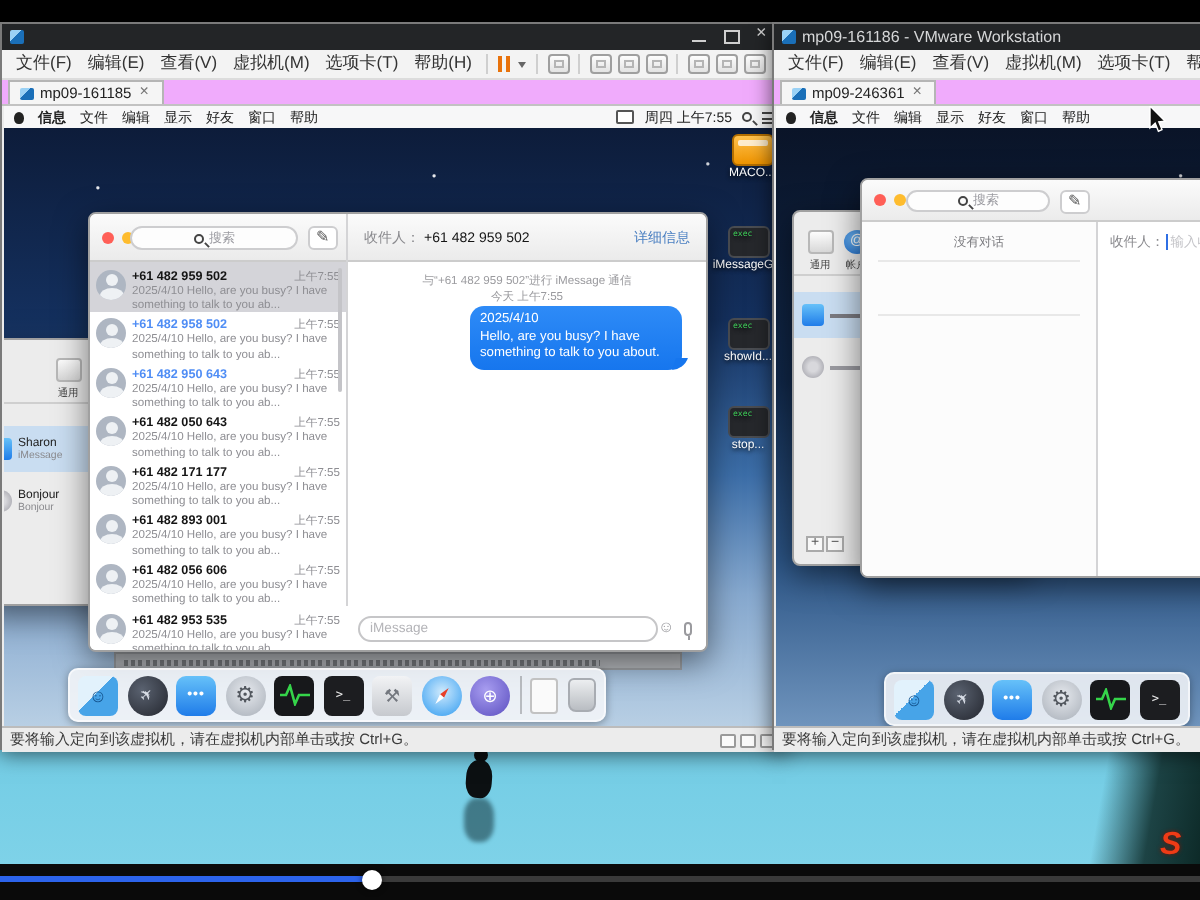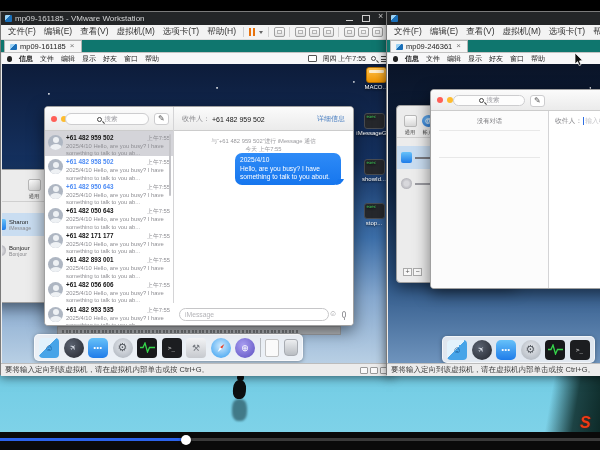--- a/index.html
+++ b/index.html
@@ -25,21 +25,21 @@
   .wc.max::after{content:"";position:absolute;left:0;top:0;width:6px;height:5px;border:1px solid #cfcfcf;}
   .wc.cls::after{content:"×";position:absolute;left:0;top:-3px;color:#cfcfcf;font-size:9px;line-height:9px;}
   .menurow{height:15px;background:#f3f3f3;border-bottom:1px solid #dcdcdc;display:flex;align-items:center;font-size:8.5px;color:#333;padding:0 3px;}
   .menuitem{padding:0 4px;white-space:nowrap;}
   .msep{width:1px;height:10px;background:#cfcfcf;margin:0 3px;flex:none;}
   .pausebtn{display:inline-flex;gap:1.5px;padding:0 2px;align-items:center;}
   .pausebtn i{width:2.5px;height:8px;background:#e8720c;display:block;}
   .caret{width:0;height:0;border-left:2.5px solid transparent;border-right:2.5px solid transparent;border-top:3px solid #666;margin:0 2px;flex:none;}
   .tbicon{width:11px;height:10px;border:1px solid #9f9f9f;border-radius:2px;margin:0 1.5px;background:linear-gradient(#fdfdfd,#e3e3e3);position:relative;flex:none;}
   .tbicon::after{content:"";position:absolute;left:2px;top:2px;right:2px;bottom:2px;border:1px solid #b5b5b5;}
-  .tabrow{height:13px;background:#0f766e;display:flex;align-items:flex-end;padding-left:3px;border-bottom:1px solid #c2c2c2;}
+  .tabrow{height:13px;background:#f0abfc;display:flex;align-items:flex-end;padding-left:3px;border-bottom:1px solid #c2c2c2;}
   .tab{height:12px;background:#f5f5f5;border:1px solid #b5b5b5;border-bottom:none;font-size:7.5px;color:#222;display:flex;align-items:center;padding:0 5px;gap:3px;white-space:nowrap;}
   .tabicon{width:7px;height:6px;border-radius:1px;background:linear-gradient(135deg,#9ad1f5 0 40%,#1a6fb8 40% 100%);flex:none;}
   .tabclose{width:7px;height:8px;position:relative;}
   .tabclose::after{content:"×";position:absolute;left:1px;top:-2px;font-size:8px;color:#777;}
   .vmview{position:absolute;left:1px;top:41px;width:391px;height:310px;overflow:hidden;background:#10203f;}
   .statusbar{position:absolute;left:0;top:351px;width:100%;height:13px;background:#ececec;border-top:1px solid #bcbcbc;display:flex;align-items:center;font-size:7.5px;color:#3b3b3b;padding:0 4px;gap:4px;white-space:nowrap;overflow:hidden;}
   .sbicons{margin-left:auto;display:flex;gap:2px;}
   .sbic{width:8px;height:7px;border:1px solid #9a9a9a;background:#fafafa;border-radius:1px;}
   
   .macbar{position:absolute;left:0;top:0;width:100%;height:11px;background:#f7f7f8;display:flex;align-items:center;font-size:7px;color:#222;padding:0 5px;gap:7px;z-index:5;}
@@ -161,21 +161,20 @@
   <div class="screen">
     <div class="rocks"></div>
     <div class="swimmer-reflection"></div>
     <div class="swimmer-head"></div>
     <div class="swimmer-body"></div>
     <div class="watermark">S</div>
 
     <div class="vmwin" style="left:0;width:393px;z-index:1;">
       <div class="titlebar">
         <span class="appicon"></span>
-        <span class="titletext">mp09-161185 - VMware Workstation</span>
         <span class="winctrls">
           <span class="wc min"></span>
           <span class="wc max"></span>
           <span class="wc cls"></span>
         </span>
       </div>
       <div class="menurow">
         <span id="lw-menuitems" style="display:flex;">
             <span class="menuitem">文件(F)</span>
             <span class="menuitem">编辑(E)</span>
@@ -440,20 +439,21 @@
           <span class="sbic"></span>
           <span class="sbic"></span>
           <span class="sbic"></span>
         </span>
       </div>
     </div>
 
     <div class="vmwin" style="left:386px;width:240px;z-index:2;">
       <div class="titlebar">
         <span class="appicon"></span>
+        <span class="titletext">mp09-161186 - VMware Workstation</span>
       </div>
       <div class="menurow">
         <span id="rw-menuitems" style="display:flex;">
             <span class="menuitem">文件(F)</span>
             <span class="menuitem">编辑(E)</span>
             <span class="menuitem">查看(V)</span>
             <span class="menuitem">虚拟机(M)</span>
             <span class="menuitem">选项卡(T)</span>
             <span class="menuitem">帮助(H)</span>
           </span>

